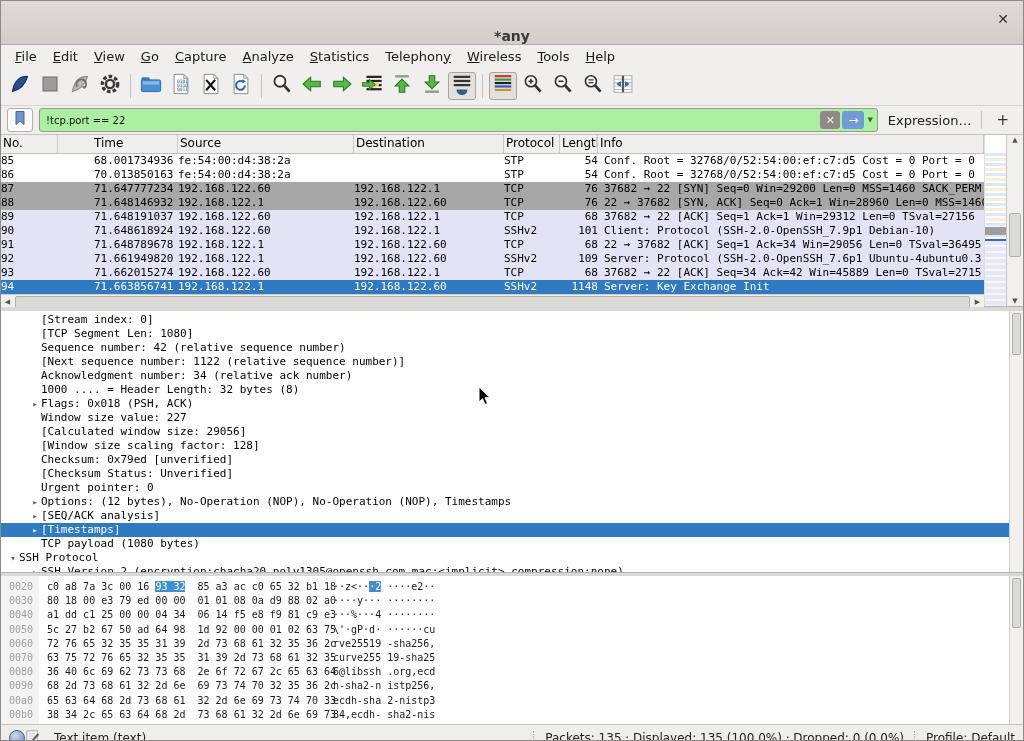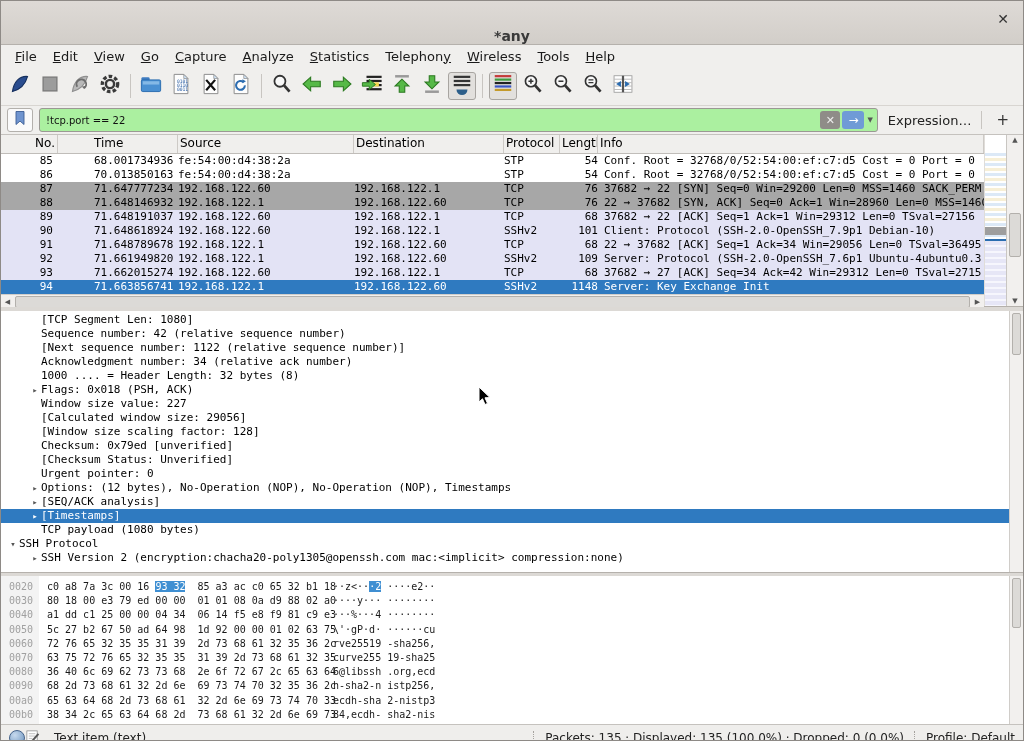--- a/index.html
+++ b/index.html
@@ -43,21 +43,21 @@
   .plist{height:172px;display:flex;flex:none;background:#fff;border-bottom:1px solid #b5b1ac;box-sizing:border-box;}
   .pl-main{flex:1;display:flex;flex-direction:column;min-width:0;}
   .pl-header{height:18px;display:flex;background:#f0efed;border-bottom:1px solid #c0bdb9;
              font-size:12px;color:#000;flex:none;}
   .pl-header .cell{border-right:1px solid #cdcac6;padding:1px 2px 0 2px;box-sizing:border-box;
                    overflow:hidden;white-space:nowrap;}
   .pl-rows{height:140px;overflow:hidden;flex:none;font-family:"DejaVu Sans Mono",monospace;
            font-size:11px;}
   .prow{height:14px;line-height:14px;display:flex;white-space:nowrap;}
   .prow span{overflow:hidden;box-sizing:border-box;}
-  .c-no{width:57px;text-align:right;padding-right:5px;flex:none;}
+  .c-no{width:57px;padding-right:5px;flex:none;}
   .c-time{width:86px;flex:none;padding-left:2px;margin-left:34px;}
   .c-src{width:176px;flex:none;}
   .c-dst{width:150px;flex:none;}
   .c-proto{width:56px;flex:none;}
   .c-len{width:38px;text-align:right;flex:none;}
   .c-info{flex:1;padding-left:6px;}
   .row-white{background:#fff;color:#000;}
   .row-gray{background:#a7a7a7;color:#000;}
   .row-lav{background:#e3e3f5;color:#000;}
   .row-sel{background:#2f7ac0;color:#fff;}
@@ -383,21 +383,21 @@
             <span class="c-len">109</span>
             <span class="c-info">Server: Protocol (SSH-2.0-OpenSSH_7.6p1 Ubuntu-4ubuntu0.3</span>
           </div>
           <div class="prow row-lav">
             <span class="c-no">93</span>
             <span class="c-time">71.662015274</span>
             <span class="c-src">192.168.122.60</span>
             <span class="c-dst">192.168.122.1</span>
             <span class="c-proto">TCP</span>
             <span class="c-len">68</span>
-            <span class="c-info">37682 → 27 [ACK] Seq=34 Ack=42 Win=29312 Len=0 TSval=2715</span>
+            <span class="c-info">37682 → 22 [ACK] Seq=34 Ack=42 Win=45889 Len=0 TSval=2715</span>
           </div>
           <div class="prow row-sel">
             <span class="c-no">94</span>
             <span class="c-time">71.663856741</span>
             <span class="c-src">192.168.122.1</span>
             <span class="c-dst">192.168.122.60</span>
             <span class="c-proto">SSHv2</span>
             <span class="c-len">1148</span>
             <span class="c-info">Server: Key Exchange Init</span>
           </div>
@@ -419,20 +419,21 @@
       <div class="vs-up">▲</div>
       <div class="vs-thumb" style="top:78px;height:42px;"></div>
       <div class="vs-down">▼</div>
     </div>
   </div>
 
   <div class="split" style="height:4px;"></div>
 
   <div class="details">
     <div id="detail-tree">
+        <div class="dline ind2"><span class="arr"></span><span>[Stream index: 0]</span></div>
         <div class="dline ind2"><span class="arr"></span><span>[TCP Segment Len: 1080]</span></div>
         <div class="dline ind2"><span class="arr"></span><span>Sequence number: 42    (relative sequence number)</span></div>
         <div class="dline ind2"><span class="arr"></span><span>[Next sequence number: 1122    (relative sequence number)]</span></div>
         <div class="dline ind2"><span class="arr"></span><span>Acknowledgment number: 34    (relative ack number)</span></div>
         <div class="dline ind2"><span class="arr"></span><span>1000 .... = Header Length: 32 bytes (8)</span></div>
         <div class="dline ind2"><span class="arr">▸</span><span>Flags: 0x018 (PSH, ACK)</span></div>
         <div class="dline ind2"><span class="arr"></span><span>Window size value: 227</span></div>
         <div class="dline ind2"><span class="arr"></span><span>[Calculated window size: 29056]</span></div>
         <div class="dline ind2"><span class="arr"></span><span>[Window size scaling factor: 128]</span></div>
         <div class="dline ind2"><span class="arr"></span><span>Checksum: 0x79ed [unverified]</span></div>

